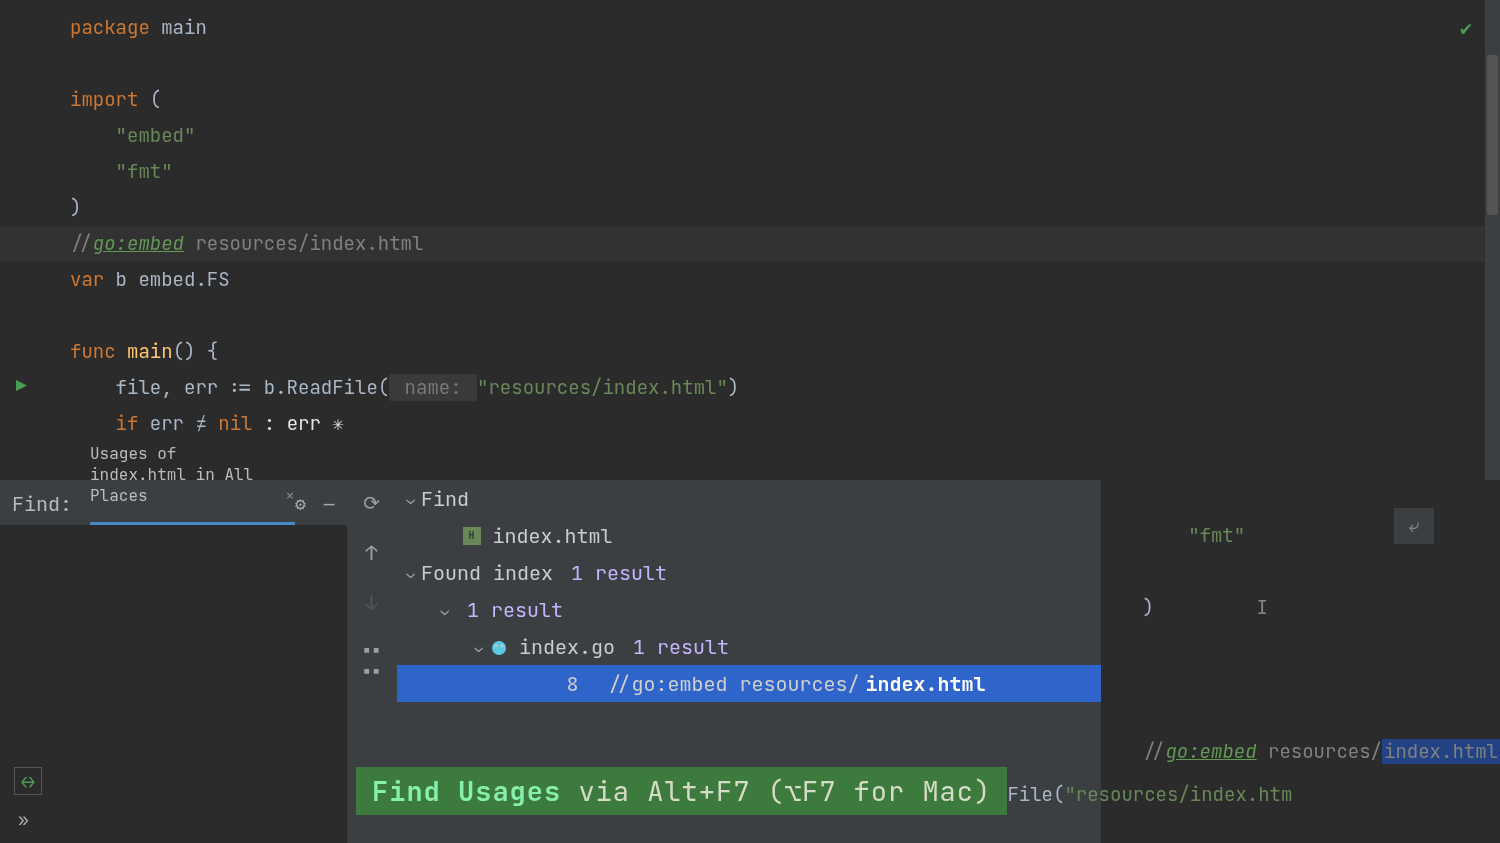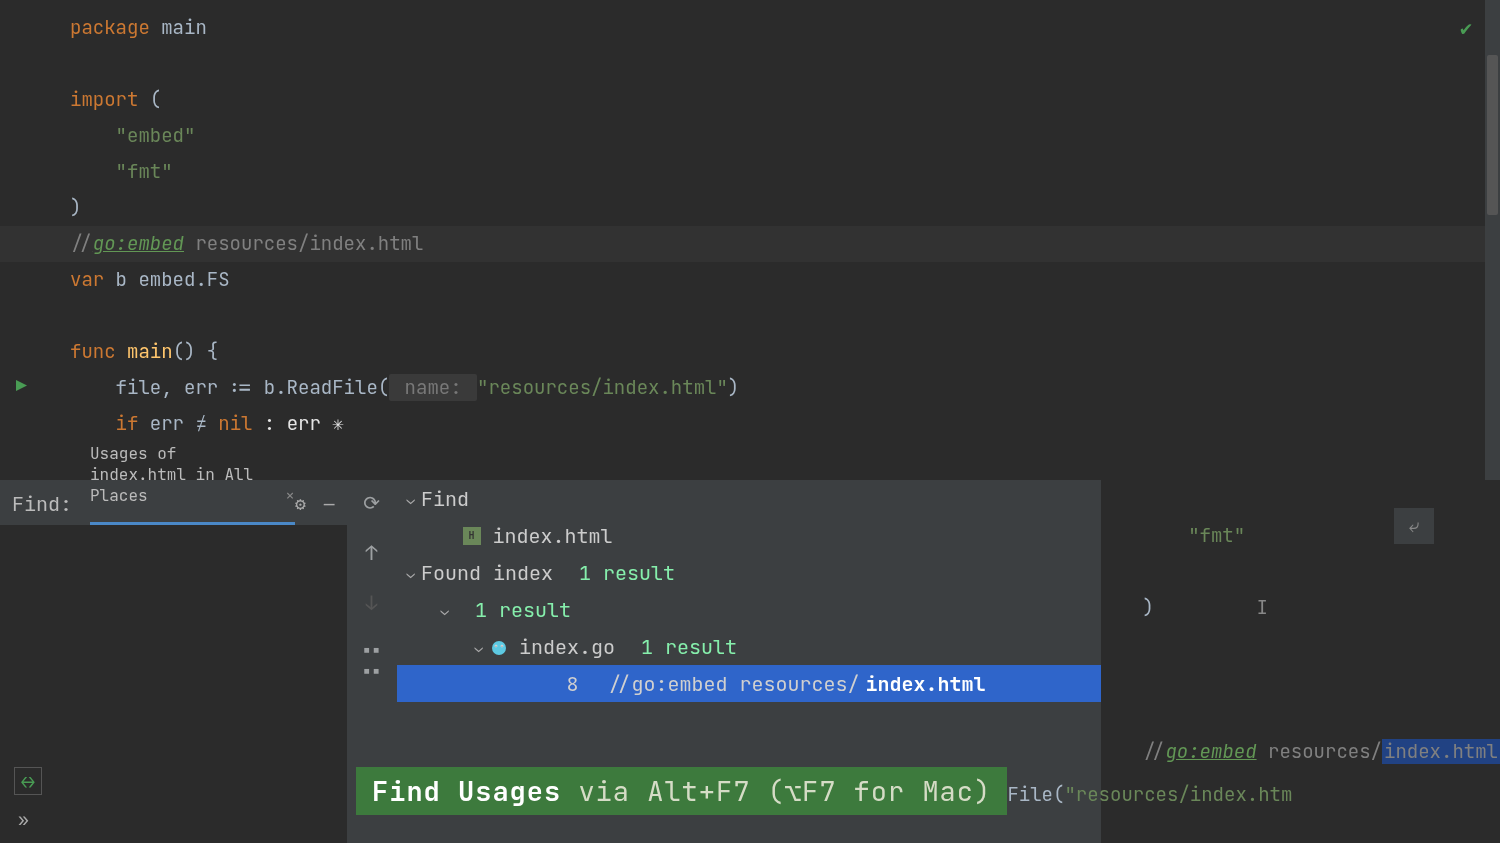--- a/index.html
+++ b/index.html
@@ -143,21 +143,21 @@
   height: 37px;
   padding-left: 10px;
   gap: 6px;
 }
 .tree-row.selected {
   background: #2f65ca;
   color: #fff;
 }
 .tree-chevron { color: #aaa; font-size: 14px; }
 .tree-label { color: #ccc; }
-.tree-count { color: #86efac; margin-left: 20px; }
+.tree-count { color: #c4b5fd; margin-left: 12px; }
 .html-icon {
   width: 18px; height: 18px;
   background: #6a8759;
   display: inline-flex;
   align-items: center;
   justify-content: center;
   font-size: 10px;
   color: #333;
   font-weight: bold;
   margin-right: 6px;
@@ -203,21 +203,21 @@
   bottom: 28px;
   left: 356px;
   background: #3d7a3d;
   color: #d5dcc6;
   font-size: 27px;
   padding: 6px 16px;
   font-family: 'JetBrains Mono', 'Consolas', monospace;
   letter-spacing: 1px;
   z-index: 100;
 }
-.tooltip-overlay b { color: #ffffff; font-weight: bold; }
+.tooltip-overlay b { color: #86efac; font-weight: bold; }
 
 .back-arrow {
   position: absolute;
   left: 14px;
   bottom: 48px;
   width: 28px;
   height: 28px;
   background: #2b2b2b;
   border: 1px solid #555;
   display: flex;

